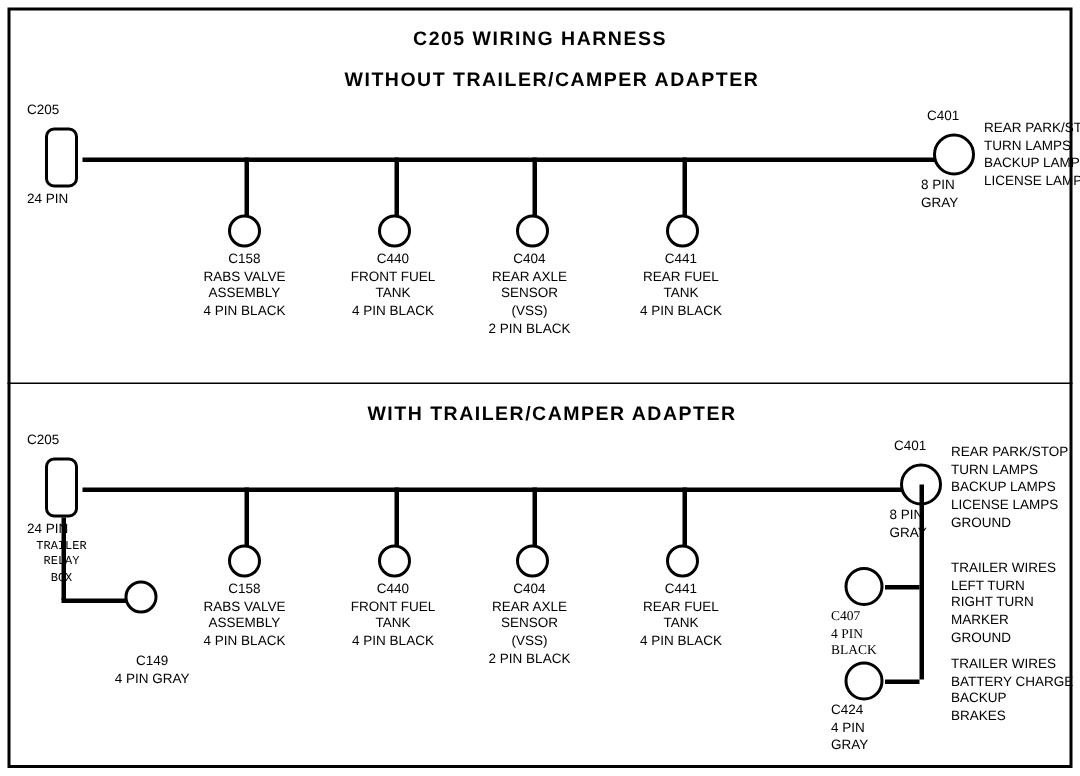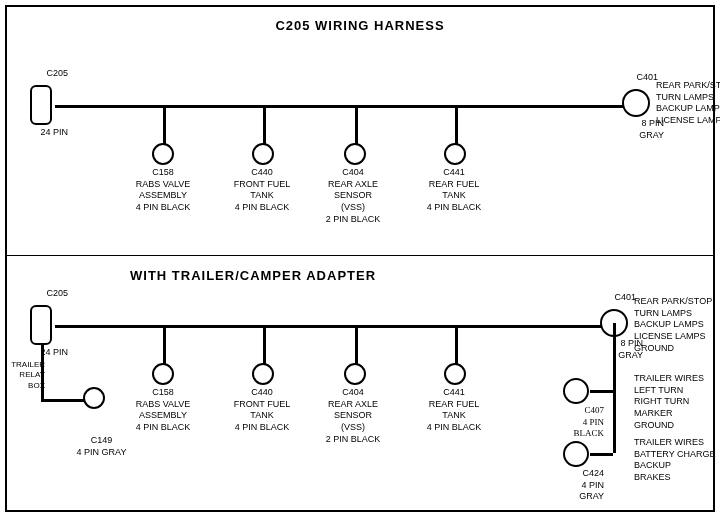--- a/index.html
+++ b/index.html
@@ -51,21 +51,21 @@
       background: #000;
     }
     .vline {
       position: absolute;
       width: 3px;
       background: #000;
     }
     
     .conn-label {
       position: absolute;
-      text-align: right;
+      text-align: left;
       font-size: 9px;
       line-height: 1.3;
     }
     .conn-label-right {
       position: absolute;
       text-align: left;
       font-size: 9px;
       line-height: 1.3;
     }
     
@@ -89,20 +89,21 @@
 <body>
 
 <div class="border"></div>
 
 <div class="diagram-container">
 
   <div class="page-title" style="position:absolute;top:10px;left:0;width:720px;">C205 WIRING HARNESS</div>
 
   <div class="section-divider" style="top:255px;"></div>
 
+  <div class="section-label" style="top:45px;left:130px;right:80px;text-align:center;">WITHOUT  TRAILER/CAMPER ADAPTER</div>
 
   <div class="hline" style="top:105px;left:55px;width:580px;"></div>
 
   <div class="connector-rect" style="top:85px;left:30px;width:22px;height:40px;"></div>
 
   <div class="conn-label" style="top:68px;left:18px;width:50px;">C205</div>
 
   <div class="conn-label" style="top:127px;left:18px;width:50px;">24 PIN</div>
 
   <div class="connector" style="top:89px;left:622px;width:28px;height:28px;"></div>
@@ -122,21 +123,21 @@
   <div class="conn-label" style="top:167px;left:232px;width:60px;text-align:center;">C440<br>FRONT FUEL<br>TANK<br>4 PIN BLACK</div>
 
   <div class="vline" style="top:105px;left:355px;height:40px;"></div>
   <div class="connector" style="top:143px;left:344px;width:22px;height:22px;"></div>
   <div class="conn-label" style="top:167px;left:323px;width:60px;text-align:center;">C404<br>REAR AXLE<br>SENSOR<br>(VSS)<br>2 PIN BLACK</div>
 
   <div class="vline" style="top:105px;left:455px;height:40px;"></div>
   <div class="connector" style="top:143px;left:444px;width:22px;height:22px;"></div>
   <div class="conn-label" style="top:167px;left:424px;width:60px;text-align:center;">C441<br>REAR FUEL<br>TANK<br>4 PIN BLACK</div>
 
-  <div class="section-label" style="top:268px;left:130px;right:80px;">WITH  TRAILER/CAMPER ADAPTER</div>
+  <div class="section-label" style="top:268px;left:130px;right:80px;text-align:center;">WITH  TRAILER/CAMPER ADAPTER</div>
 
   <div class="hline" style="top:325px;left:55px;width:558px;"></div>
 
   <div class="connector-rect" style="top:305px;left:30px;width:22px;height:40px;"></div>
   <div class="conn-label" style="top:288px;left:18px;width:50px;">C205</div>
   <div class="conn-label" style="top:347px;left:18px;width:50px;">24 PIN</div>
 
   <div class="connector" style="top:309px;left:600px;width:28px;height:28px;"></div>
   <div class="conn-label" style="top:292px;left:596px;width:40px;">C401</div>
   <div class="conn-label-right" style="top:296px;left:634px;width:90px;">REAR PARK/STOP<br>TURN LAMPS<br>BACKUP LAMPS<br>LICENSE LAMPS<br>GROUND</div>
@@ -166,18 +167,18 @@
   <div class="connector" style="top:363px;left:344px;width:22px;height:22px;"></div>
   <div class="conn-label" style="top:387px;left:323px;width:60px;text-align:center;">C404<br>REAR AXLE<br>SENSOR<br>(VSS)<br>2 PIN BLACK</div>
 
   <div class="vline" style="top:325px;left:455px;height:40px;"></div>
   <div class="connector" style="top:363px;left:444px;width:22px;height:22px;"></div>
   <div class="conn-label" style="top:387px;left:424px;width:60px;text-align:center;">C441<br>REAR FUEL<br>TANK<br>4 PIN BLACK</div>
 
   <div class="vline" style="top:345px;left:41px;height:55px;"></div>
   <div class="hline" style="top:399px;left:41px;width:55px;"></div>
 
-  <div class="conn-label" style="top:360px;left:5px;width:40px;text-align:right;font-size:8px;">TRAILER<br>RELAY<br>BOX</div>
+  <div class="conn-label" style="top:360px;left:21px;width:40px;text-align:center;font-size:8px;font-family:Liberation Mono, monospace;">TRAILER<br>RELAY<br>BOX</div>
 
   <div class="connector" style="top:387px;left:83px;width:22px;height:22px;"></div>
   <div class="conn-label" style="top:411px;left:74px;width:55px;text-align:center;margin-top:24px;">C149<br>4 PIN GRAY</div>
 
 </div>
 
 </body></html>

